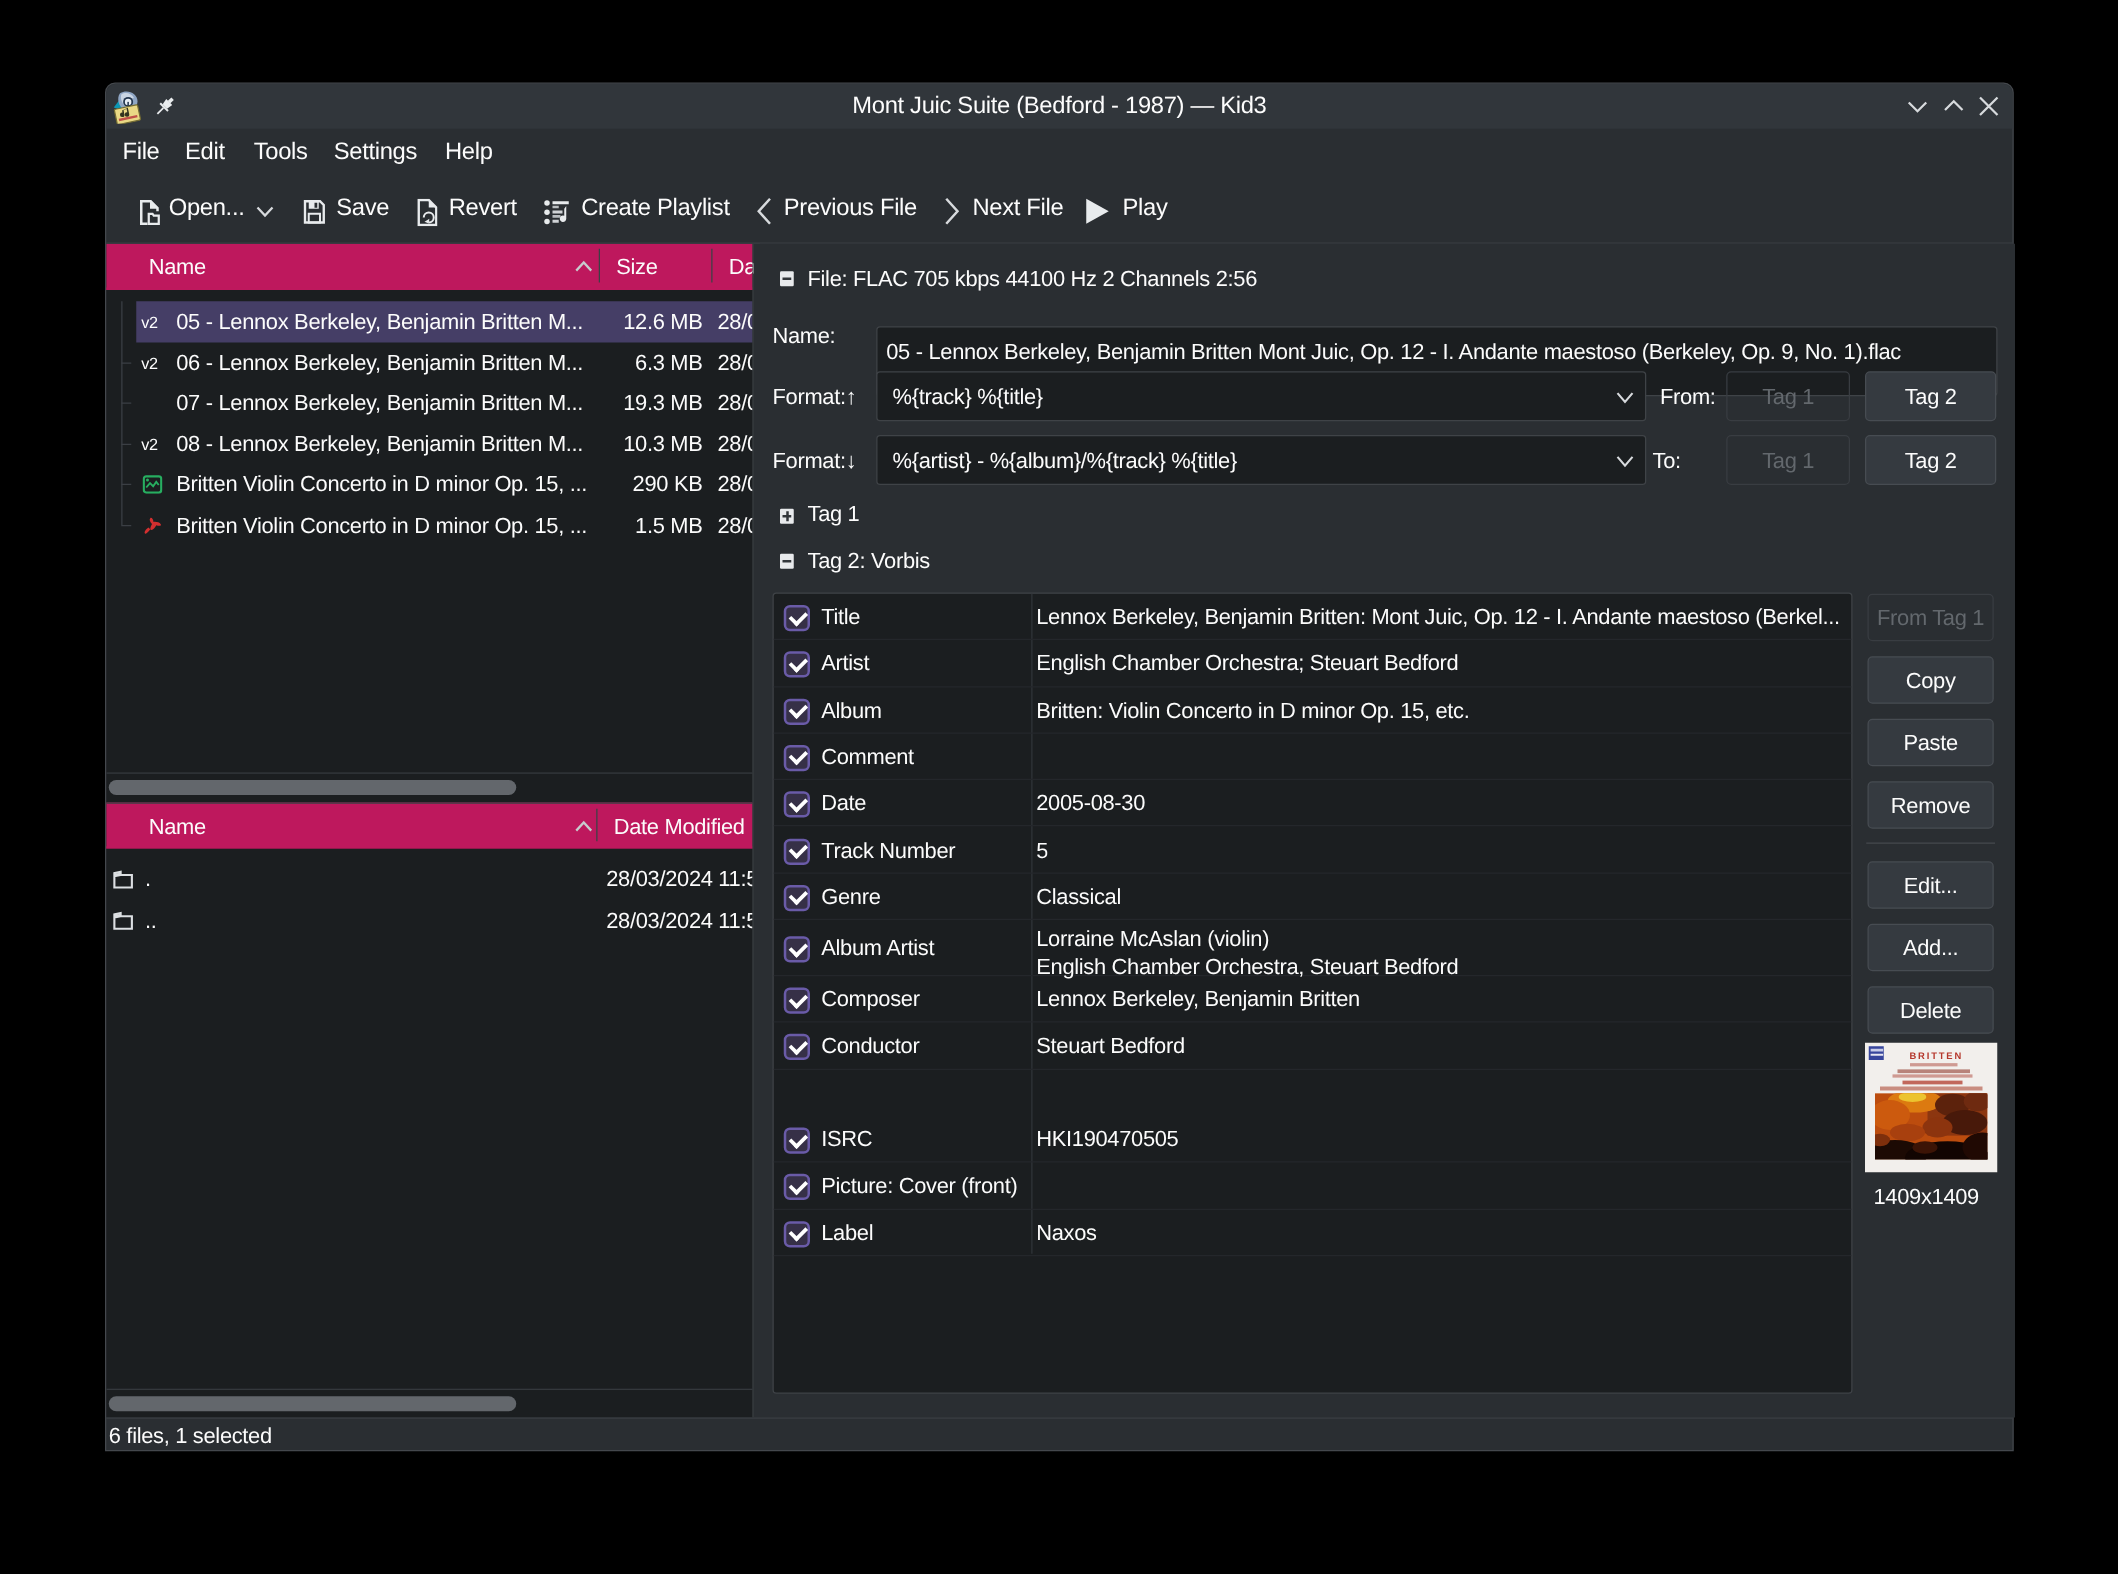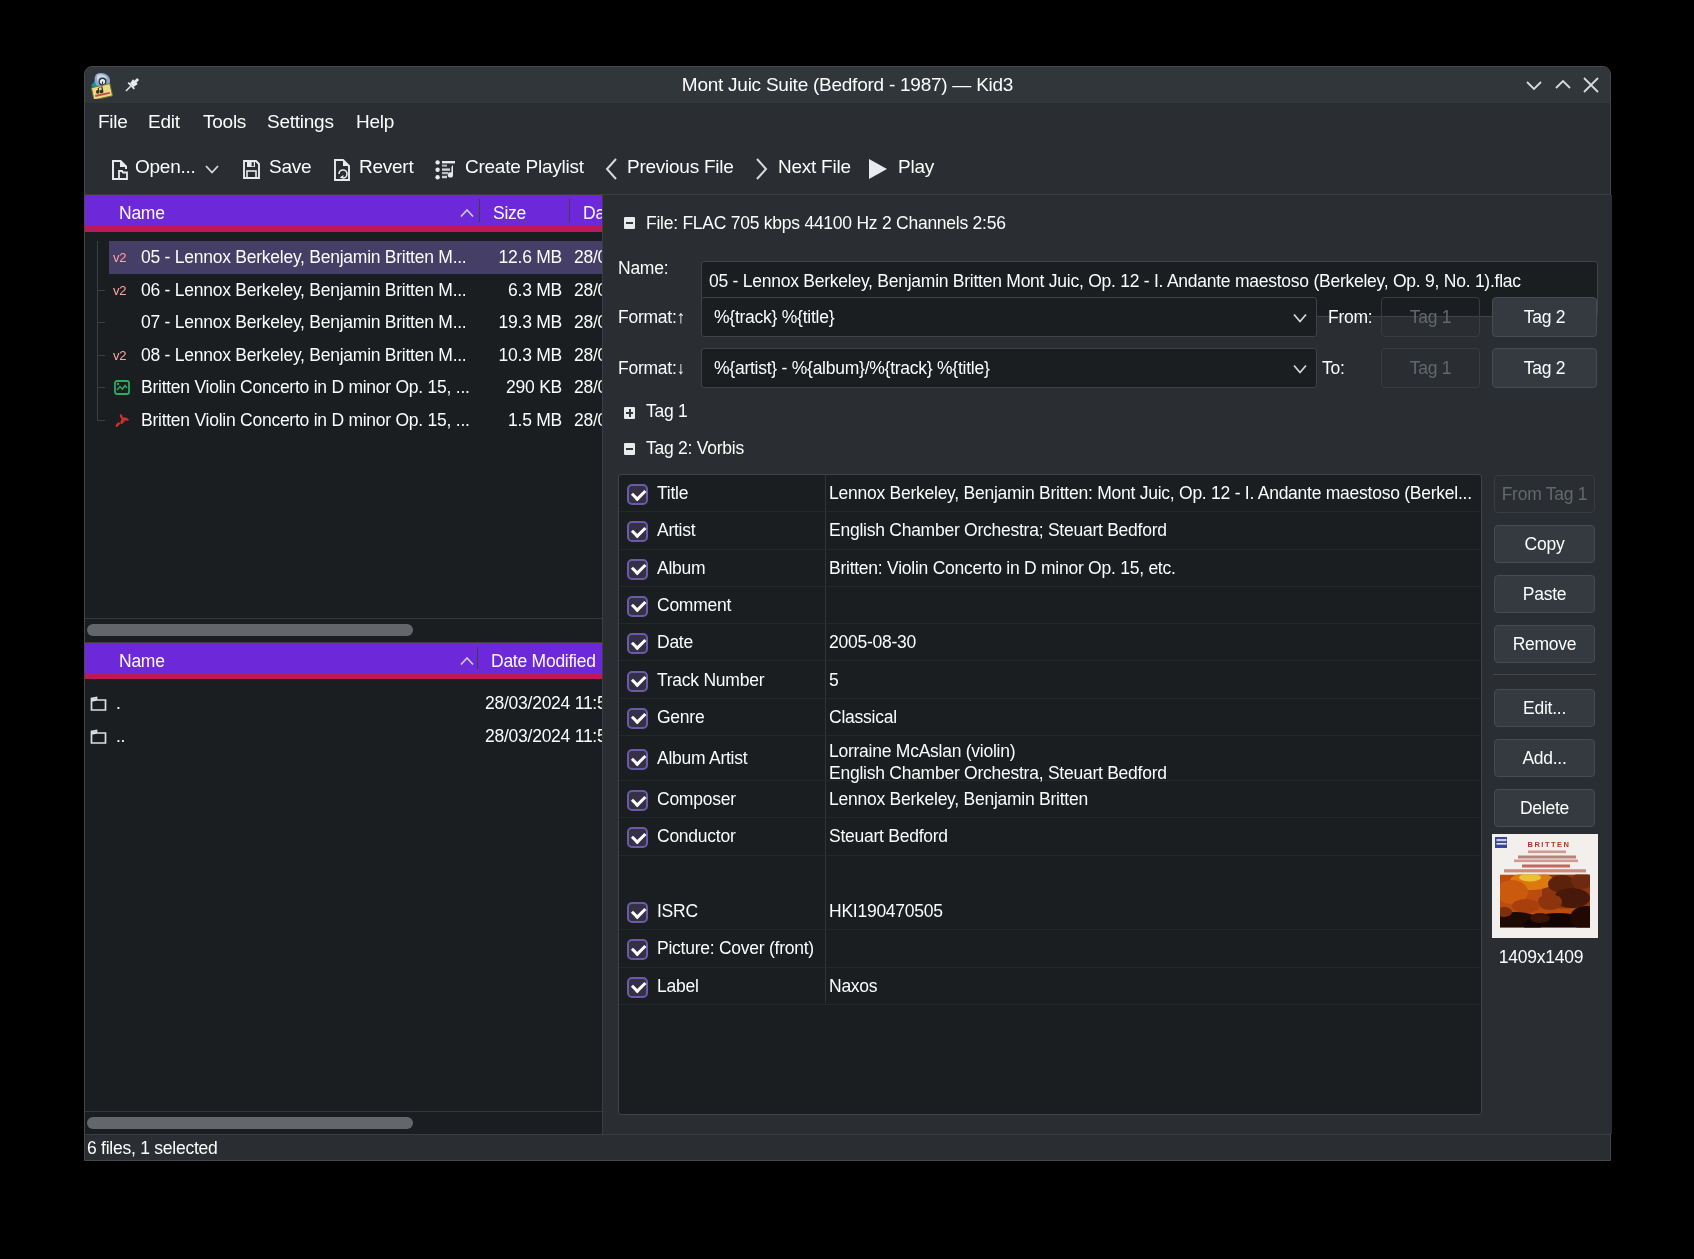--- a/index.html
+++ b/index.html
@@ -10,30 +10,30 @@
   background:#2a2e32; border:1px solid #44484d; border-radius:8px 8px 0 0; }
 #titlebar { position:absolute; left:0; top:0; width:100%; height:36px; background:#31363b; border-radius:8px 8px 0 0; }
 #title { position:absolute; left:0; right:0; top:0; height:36px; line-height:36px; text-align:center; font-size:19px; }
 #menubar { position:absolute; left:0; top:36px; width:100%; height:37px; }
 .menu { position:absolute; top:0; height:37px; line-height:37px; font-size:19px; white-space:nowrap; }
 #toolbar { position:absolute; left:0; top:73px; width:100%; height:55px; border-bottom:1px solid #3a3e43; }
 .tbi { position:absolute; top:0; height:54px; line-height:54px; font-size:19px; white-space:nowrap; }
 .ticon { position:absolute; top:13px; }
 
 #leftpane { position:absolute; left:0; top:128px; width:518px; height:939px; overflow:hidden; }
-.hdr { position:absolute; left:0; width:517px; height:37px; background:#6d28d9; border-bottom:6px solid #be185d; }
+.hdr { position:absolute; left:0; width:517px; height:37px; background:#be185d; border-bottom:2px solid #be185d; }
 .hdr .lbl { position:absolute; top:0; height:36px; line-height:36px; font-size:17.5px; white-space:nowrap; }
 .colsep { position:absolute; top:4px; bottom:4px; width:1px; background:#3c4045; }
 .listbg { position:absolute; left:0; width:517px; background:#1b1e20; }
 .row { position:absolute; left:0; width:517px; height:33px; line-height:33px; font-size:17.5px; white-space:nowrap; }
 .rowsel { background:#453e66; left:24px; width:493px; }
 .sz { position:absolute; top:0; height:33px; text-align:right; }
 .dt { position:absolute; top:0; height:33px; overflow:hidden; left:489px; width:28px; }
 .fn { position:absolute; left:56px; top:0; height:33px; }
-.v2b { position:absolute; top:0; height:33px; font-size:13px; color:#fca5a5; }
+.v2b { position:absolute; top:0; height:33px; font-size:13px; color:#ffffff; }
 .sbar { position:absolute; height:12px; border-radius:6px; background:#63676c; }
 
 #rpanel { position:absolute; left:523px; top:128px; width:1004px; height:939px; background:#2a2e32; }
 .secicon { position:absolute; width:11px; height:12px; background:#e8eaec; border-radius:1px; }
 .secicon:before { content:""; position:absolute; left:2px; right:2px; top:5px; height:2px; background:#33373b; }
 .secicon.plus:after { content:""; position:absolute; top:2px; bottom:2px; left:4.5px; width:2px; background:#33373b; }
 .field { position:absolute; background:#1b1e20; border:1px solid #3f4347; border-radius:3px; font-size:17.5px; white-space:nowrap; overflow:hidden; }
 .btn { position:absolute; background:#353a40; border:1px solid #474c52; border-radius:4px; text-align:center; font-size:17.5px; color:#fcfcfc; }
 .btn.dis { background:transparent; border-color:#393d42; color:#63686d; }
 .label { position:absolute; font-size:17.5px; white-space:nowrap; }

